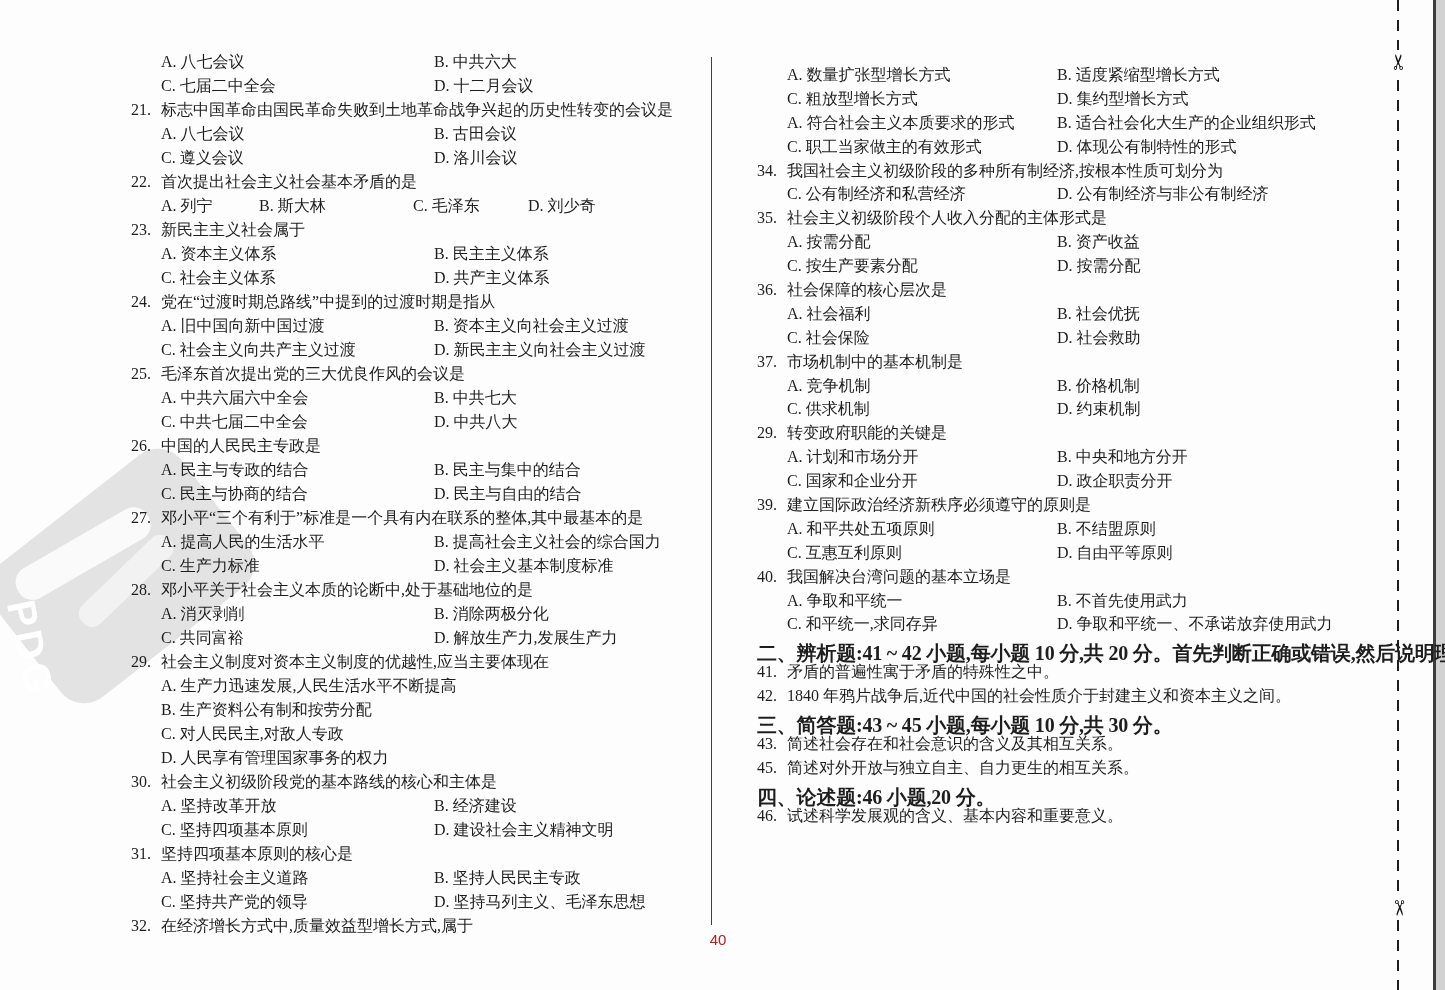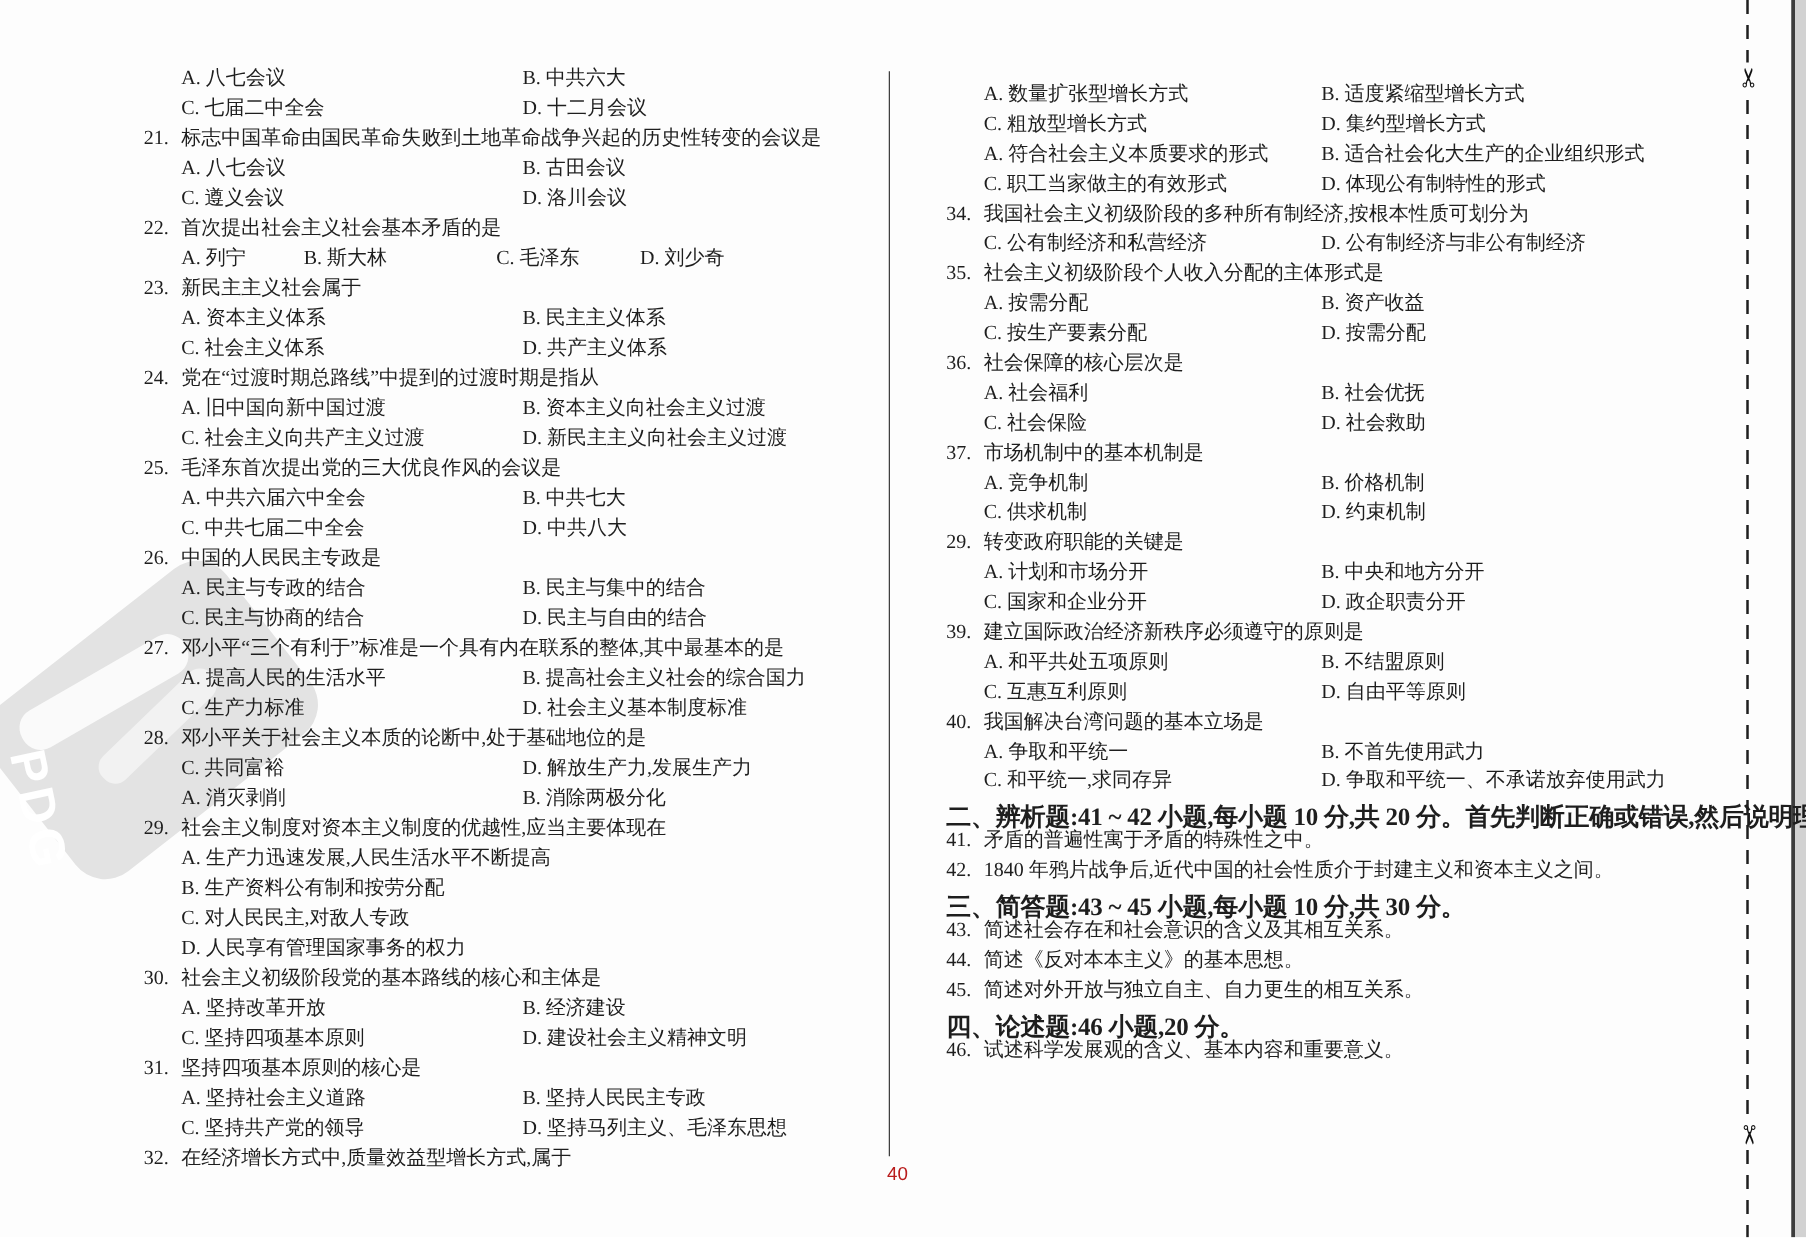--- a/index.html
+++ b/index.html
@@ -44,21 +44,21 @@
     background:#f2f2f2;border-radius:12px;transform:rotate(-6deg);
   }
   .stamp-pdg{
     position:absolute;left:42px;top:596px;z-index:1;
     font-family:"Liberation Sans",sans-serif;
     font-size:40px;font-weight:bold;color:#ffffff;letter-spacing:4px;
     transform:rotate(78deg);transform-origin:left top;
   }
   
   .col{position:absolute;z-index:2;}
-  .col-left{left:115px;top:52px;width:600px;}
+  .col-left{left:131px;top:52px;width:600px;}
   .col-right{left:757px;top:53px;width:628px;margin-top:12px;}
   .line{position:relative;white-space:nowrap;font-size:16px;}
   .col-left .line{height:24px;}
   .col-right .line{height:23.9px;}
   .line .num{display:inline-block;min-width:30px;}
   .line.sec{font-weight:bold;font-size:20px;letter-spacing:-0.2px;padding-top:2px;height:21.9px;}
   .line span.o0,.line span.o1,.line span.o2,.line span.o3,.line span.oa{position:absolute;top:0;}
   .line span.oa{left:30px;}
   .opt2 .o0{left:30px;}
   .opt2 .o1{left:303px;}
@@ -148,26 +148,26 @@
       <div class="line opt2">
         <span class="o0">A. 提高人民的生活水平</span>
         <span class="o1">B. 提高社会主义社会的综合国力</span>
       </div>
       <div class="line opt2">
         <span class="o0">C. 生产力标准</span>
         <span class="o1">D. 社会主义基本制度标准</span>
       </div>
       <div class="line q"><span class="num">28.</span><span>邓小平关于社会主义本质的论断中,处于基础地位的是</span></div>
       <div class="line opt2">
+        <span class="o0">A. 消灭剥削</span>
+        <span class="o1">B. 消除两极分化</span>
+      </div>
+      <div class="line opt2">
         <span class="o0">C. 共同富裕</span>
         <span class="o1">D. 解放生产力,发展生产力</span>
-      </div>
-      <div class="line opt2">
-        <span class="o0">A. 消灭剥削</span>
-        <span class="o1">B. 消除两极分化</span>
       </div>
       <div class="line q"><span class="num">29.</span><span>社会主义制度对资本主义制度的优越性,应当主要体现在</span></div>
       <div class="line opt1">
         <span class="oa">A. 生产力迅速发展,人民生活水平不断提高</span>
       </div>
       <div class="line opt1">
         <span class="oa">B. 生产资料公有制和按劳分配</span>
       </div>
       <div class="line opt1">
         <span class="oa">C. 对人民民主,对敌人专政</span>
@@ -269,21 +269,20 @@
       </div>
       <div class="line opt2">
         <span class="o0">C. 和平统一,求同存异</span>
         <span class="o1">D. 争取和平统一、不承诺放弃使用武力</span>
       </div>
       <div class="line sec">二、辨析题:41 ~ 42 小题,每小题 10 分,共 20 分。首先判断正确或错误,然后说明理由。</div>
       <div class="line q"><span class="num">41.</span><span>矛盾的普遍性寓于矛盾的特殊性之中。</span></div>
       <div class="line q"><span class="num">42.</span><span>1840 年鸦片战争后,近代中国的社会性质介于封建主义和资本主义之间。</span></div>
       <div class="line sec">三、简答题:43 ~ 45 小题,每小题 10 分,共 30 分。</div>
       <div class="line q"><span class="num">43.</span><span>简述社会存在和社会意识的含义及其相互关系。</span></div>
-      <div class="line q"><span class="num">44.</span><span>简述《反对本本主义》的基本思想。</span></div>
       <div class="line q"><span class="num">45.</span><span>简述对外开放与独立自主、自力更生的相互关系。</span></div>
       <div class="line sec">四、论述题:46 小题,20 分。</div>
       <div class="line q"><span class="num">46.</span><span>试述科学发展观的含义、基本内容和重要意义。</span></div>
     </div>
 
   <div class="cutline"></div>
   <span class="scissors top">✂</span>
   <span class="scissors bottom">✂</span>
 
   <div class="edge-line"></div>

